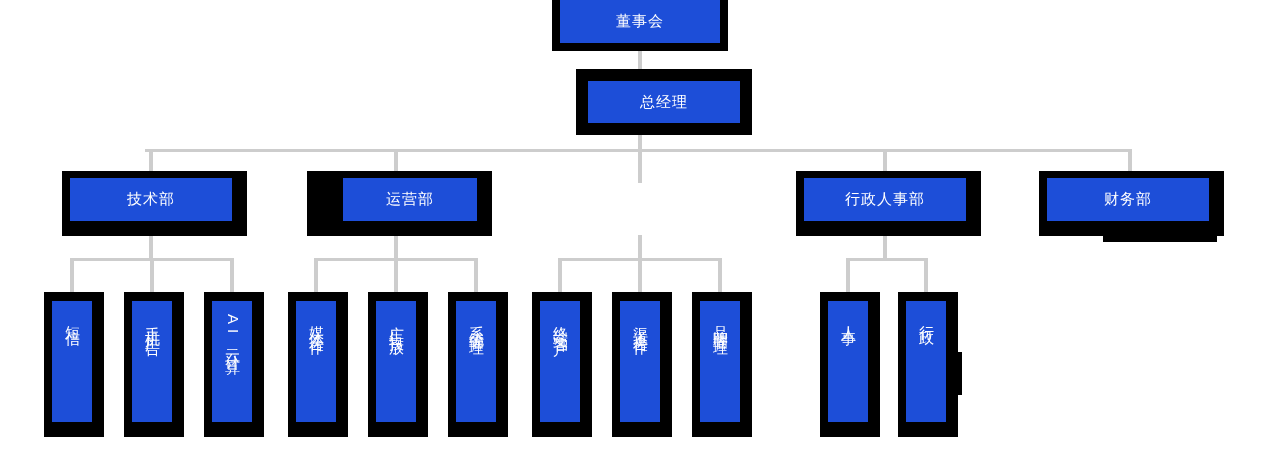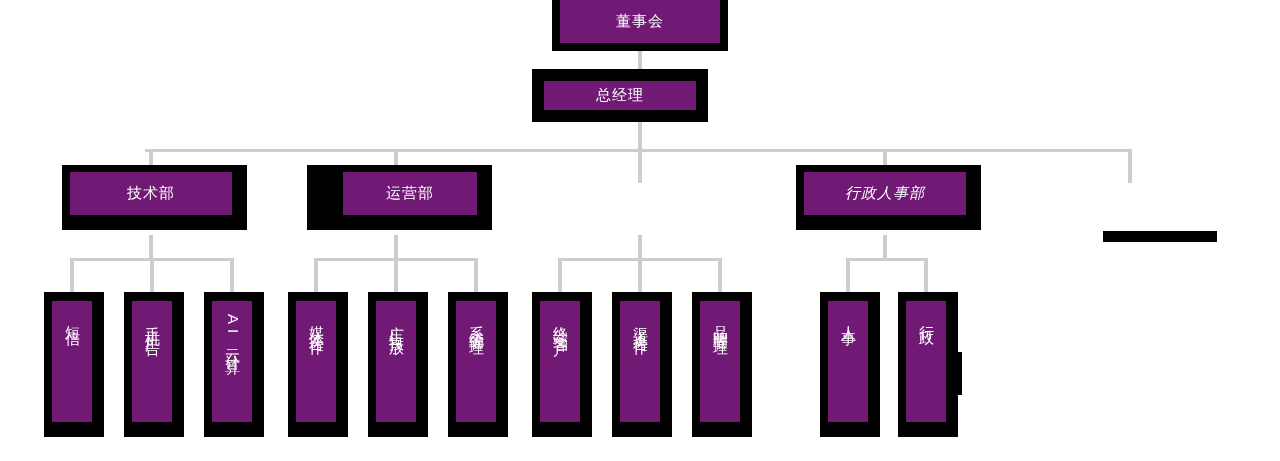--- a/index.html
+++ b/index.html
@@ -20,46 +20,46 @@
   
   .node {
     position: absolute;
     background: #000000;
     box-sizing: border-box;
     z-index: 2;
   }
   .node-inner {
     width: 100%;
     height: 100%;
-    background: #701a75;
+    background: #1d4ed8;
     color: #ffffff;
     font-size: 15px;
     display: flex;
     align-items: center;
     justify-content: center;
     letter-spacing: 1px;
     box-sizing: border-box;
     white-space: nowrap;
   }
   .lv1 { left: 552px; top: -8px; width: 176px; height: 59px; padding: 8px; }
-  .lv2 { left: 532px; top: 69px;  width: 176px; height: 53px; padding: 12px; }
-  .lv3 { top: 165px; width: 185px; height: 65px; padding: 7px 15px 15px 8px; }
+  .lv2 { left: 576px; top: 69px;  width: 176px; height: 66px; padding: 12px; }
+  .lv3 { top: 171px; width: 185px; height: 65px; padding: 7px 15px 15px 8px; }
   .lv4 { top: 292px; width: 60px;  height: 145px; padding: 9px 12px 15px 8px; }
   .lv4 .node-inner {
     writing-mode: vertical-rl;
     justify-content: flex-start;
     align-items: center;
     padding-top: 13px;
     letter-spacing: 5px;
   }
   
   .pos-tech    { left: 62px; }
   .pos-ops     { left: 307px; padding-left: 36px; }
   .pos-market  { left: 551px; }
-  .pos-admin   { left: 796px; font-style: italic; }
+  .pos-admin   { left: 796px; }
   .pos-finance { left: 1039px; }
   
   .pos-c1  { left: 44px; }   .pos-c2  { left: 124px; }  .pos-c3  { left: 204px; }
   .pos-c4  { left: 288px; }  .pos-c5  { left: 368px; }  .pos-c6  { left: 448px; }
   .pos-c7  { left: 532px; }  .pos-c8  { left: 612px; }  .pos-c9  { left: 692px; }
   .pos-c10 { left: 820px; }  .pos-c11 { left: 898px; }
   
   .artifact {
     position: absolute;
     background: #000000;
@@ -118,20 +118,23 @@
 
   <div class="node lv3 pos-tech">
     <div class="node-inner">技术部</div>
   </div>
   <div class="node lv3 pos-ops">
     <div class="node-inner">运营部</div>
   </div>
   <div class="node lv3 pos-admin">
     <div class="node-inner">行政人事部</div>
   </div>
+  <div class="node lv3 pos-finance">
+    <div class="node-inner">财务部</div>
+  </div>
 
   <div class="node lv4 pos-c1">
     <div class="node-inner">短信</div>
   </div>
   <div class="node lv4 pos-c2">
     <div class="node-inner">手机广告</div>
   </div>
   <div class="node lv4 pos-c3">
     <div class="node-inner">AI云计算</div>
   </div>

